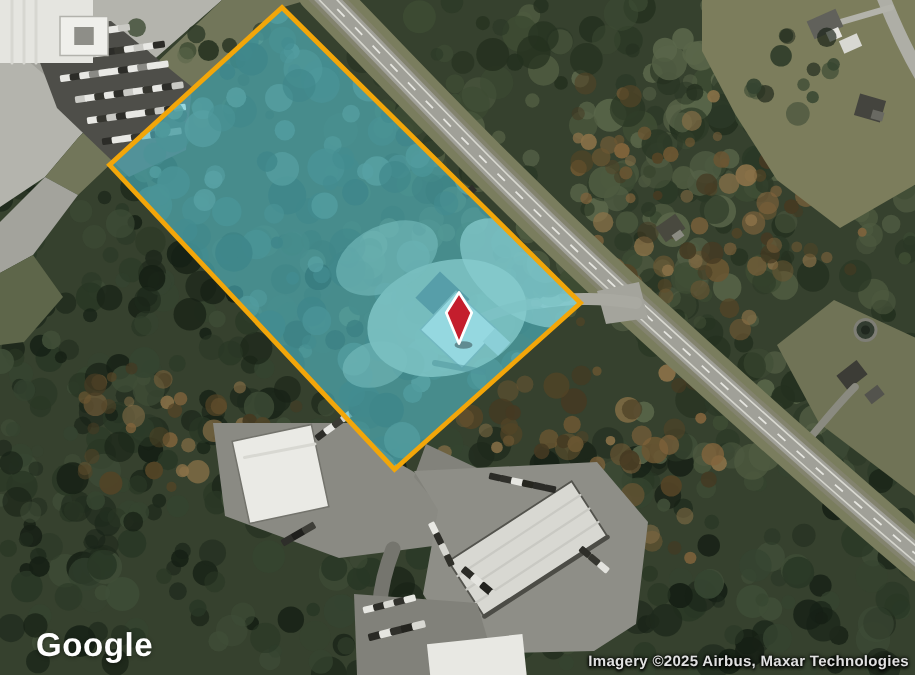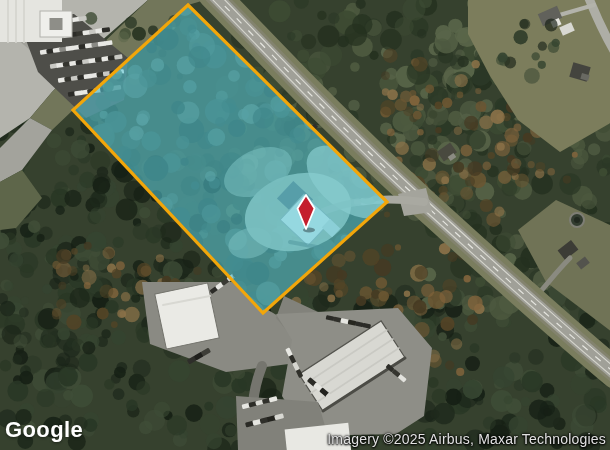--- a/index.html
+++ b/index.html
@@ -2,28 +2,28 @@
 <html><head>
 <meta charset="utf-8">
 <style>
   html,body{margin:0;padding:0;background:#111;}
   .map-viewport{
     position:relative;width:610px;height:450px;overflow:hidden;
     font-family:"Liberation Sans",sans-serif;background:#36412e;
   }
   .map-viewport svg{position:absolute;left:0;top:0;display:block;}
   .google-logo{
-    position:absolute;left:5px;bottom:7px;color:#ffffff;
+    position:absolute;left:24px;bottom:7px;color:#ffffff;
     font-size:22px;font-weight:bold;letter-spacing:0.4px;
     text-shadow:0 1px 3px rgba(0,0,0,0.45);user-select:none;
   }
   .imagery-attribution{
     position:absolute;right:4px;bottom:3px;color:#e2e2e2;
-    font-size:14px;letter-spacing:0.2px;
-    text-shadow:0 0 3px #000,0 0 2px #000,0 1px 2px #000;user-select:none;
+    font-size:10px;letter-spacing:0.2px;
+    text-shadow:0 0 3px #000,0 0 2px #000,0 1px 2px #000;user-select:none;font-weight:bold;
   }
 </style>
 </head>
 <body>
 
 <div class="map-viewport">
   <svg id="scene" width="610" height="450" viewBox="0 0 610 450">
       <defs>
         <clipPath id="parcelClip">
           <polygon points="188,5 387,202 263,313 73,110"></polygon>

